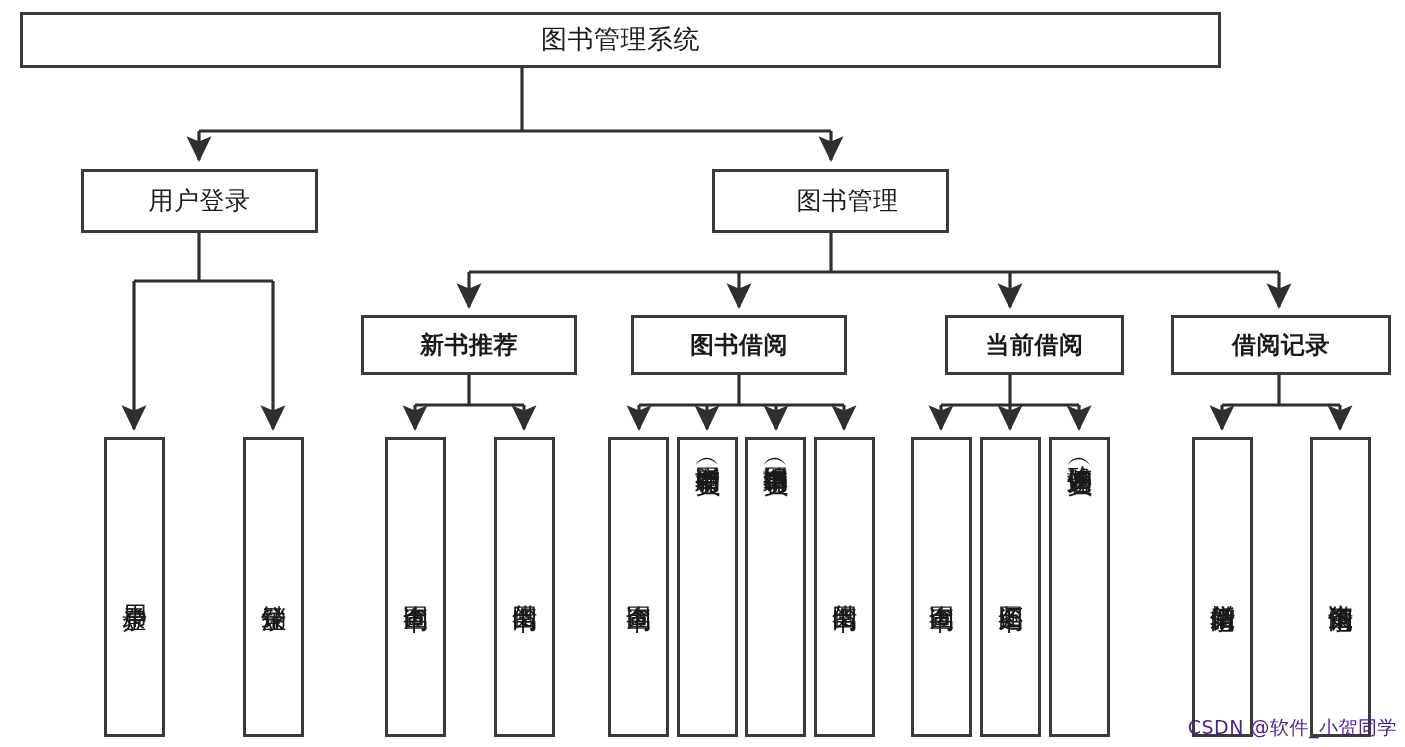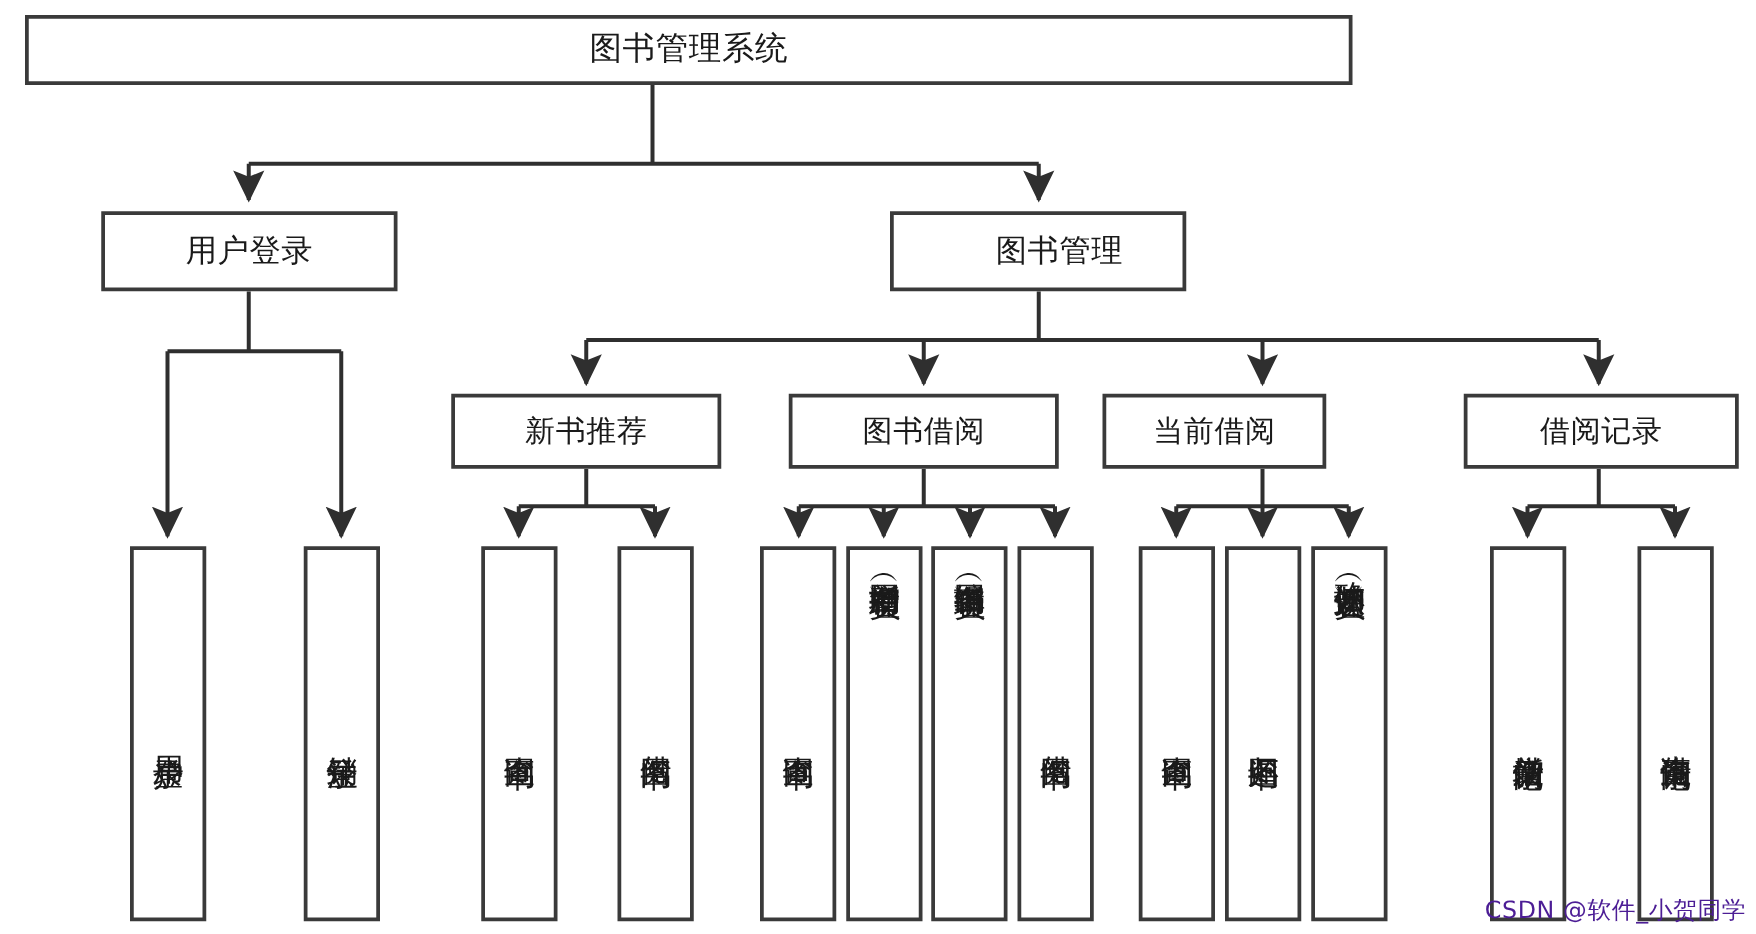--- a/index.html
+++ b/index.html
@@ -36,21 +36,21 @@
     color: #1a1a1a;
   }
   .node .node-label {
     display: block;
     line-height: 1.12;
     letter-spacing: 0.5px;
   }
   .node.level-0 { }
   .node.level-0 .node-label { font-size: 26px; }
   .node.level-1 .node-label { font-size: 25px; }
-  .node.level-2 .node-label { font-size: 24px; }
+  .node.level-2 .node-label { font-size: 24px; font-weight: bold; }
   .node.leaf {
     align-items: flex-start;
     padding-top: 6px;
   }
   .node.leaf .node-label {
     writing-mode: vertical-rl;
     text-orientation: upright;
     font-size: 25px;
     line-height: 1.18;
     letter-spacing: 1px;
@@ -120,38 +120,38 @@
       <path d="M1010,405 L1010,429" marker-end="url(#arrowhead)"></path>
       <path d="M1079,405 L1079,429" marker-end="url(#arrowhead)"></path>
 
       <path d="M1279,375 L1279,405"></path>
       <path d="M1222,405 L1340,405"></path>
       <path d="M1222,405 L1222,429" marker-end="url(#arrowhead)"></path>
       <path d="M1340,405 L1340,429" marker-end="url(#arrowhead)"></path>
     </g>
   </svg>
 
-  <div class="node level-0" style="left:20px; top:12px; width:1062px; height:56px;">
+  <div class="node level-0" style="left:20px; top:12px; width:1201px; height:56px;">
     <span class="node-label">图书管理系统</span>
   </div>
 
   <div class="node level-1" style="left:81px; top:169px; width:237px; height:64px;">
     <span class="node-label">用户登录</span>
   </div>
   <div class="node level-1" style="left:712px; top:169px; width:237px; height:64px;padding-left:34px;">
     <span class="node-label">图书管理</span>
   </div>
 
   <div class="node level-2" style="left:361px; top:315px; width:216px; height:60px;">
     <span class="node-label">新书推荐</span>
   </div>
   <div class="node level-2" style="left:631px; top:315px; width:216px; height:60px;">
     <span class="node-label">图书借阅</span>
   </div>
-  <div class="node level-2" style="left:882px; top:315px; width:179px; height:60px;">
+  <div class="node level-2" style="left:945px; top:315px; width:179px; height:60px;">
     <span class="node-label">当前借阅</span>
   </div>
   <div class="node level-2" style="left:1171px; top:315px; width:220px; height:60px;">
     <span class="node-label">借阅记录</span>
   </div>
 
   <div class="node leaf align-mid" style="left:104px; top:437px; width:61px; height:300px;">
     <span class="node-label">用户登录</span>
   </div>
   <div class="node leaf align-mid" style="left:243px; top:437px; width:61px; height:300px;">

